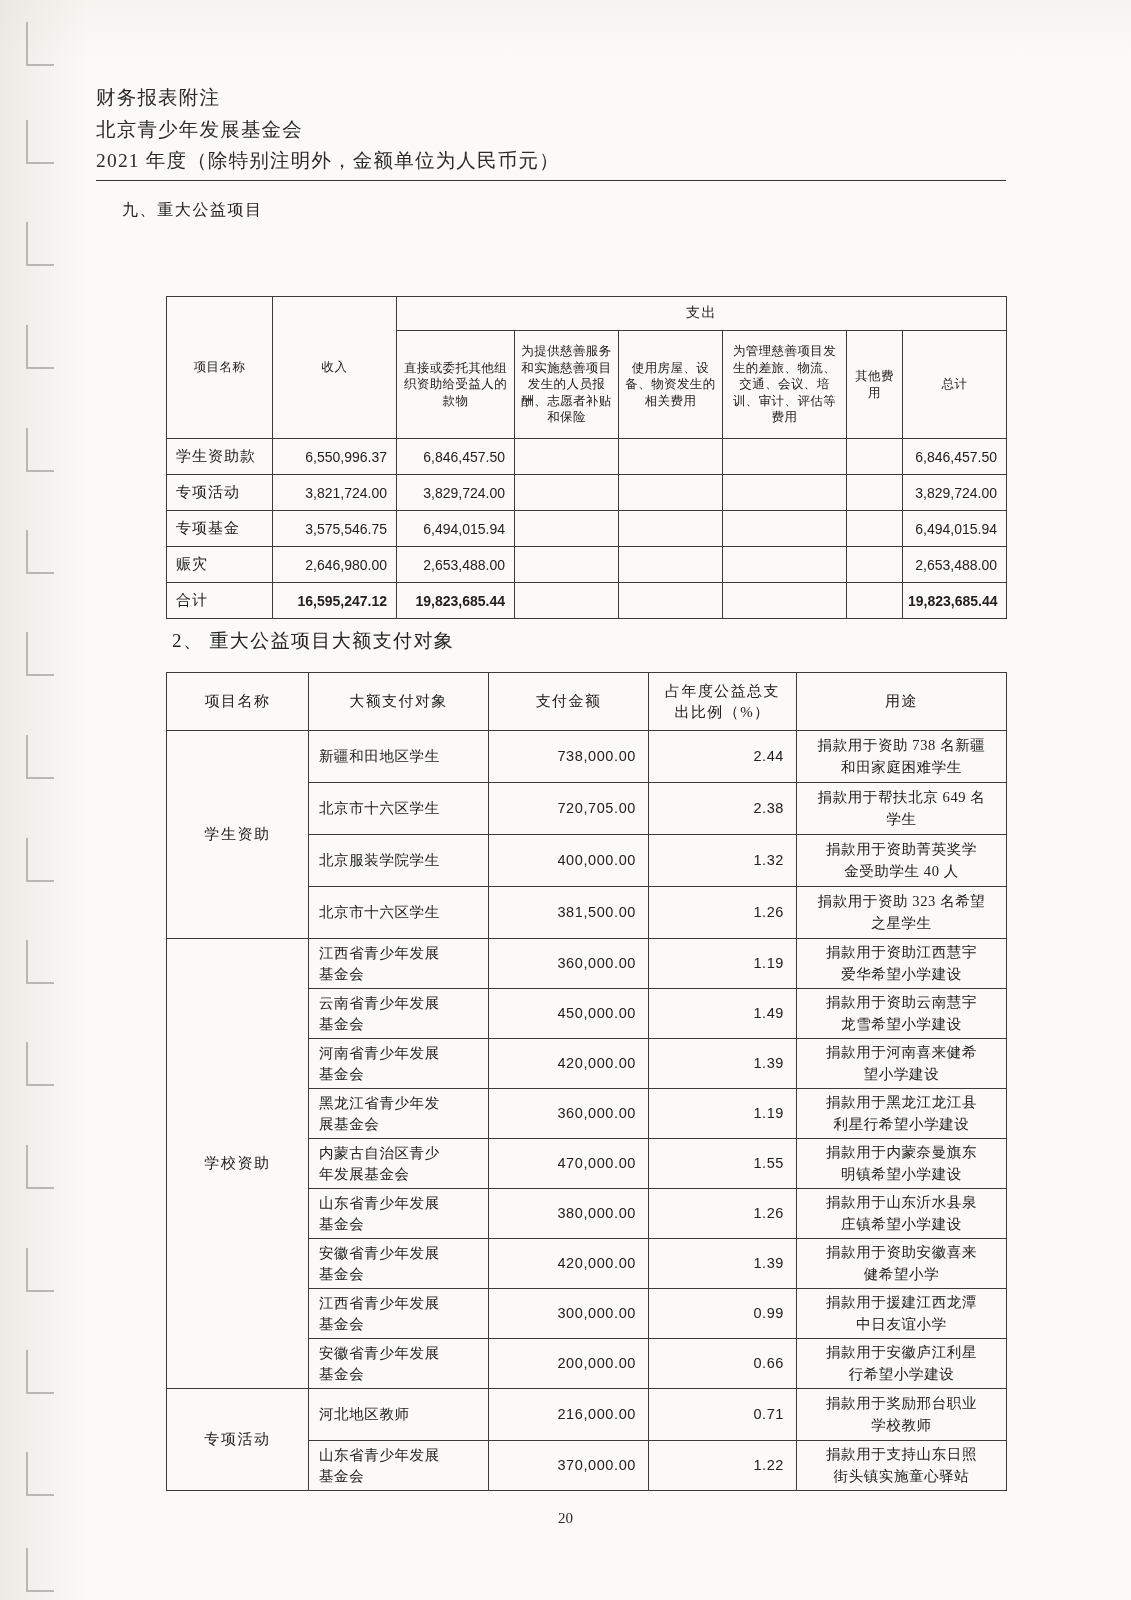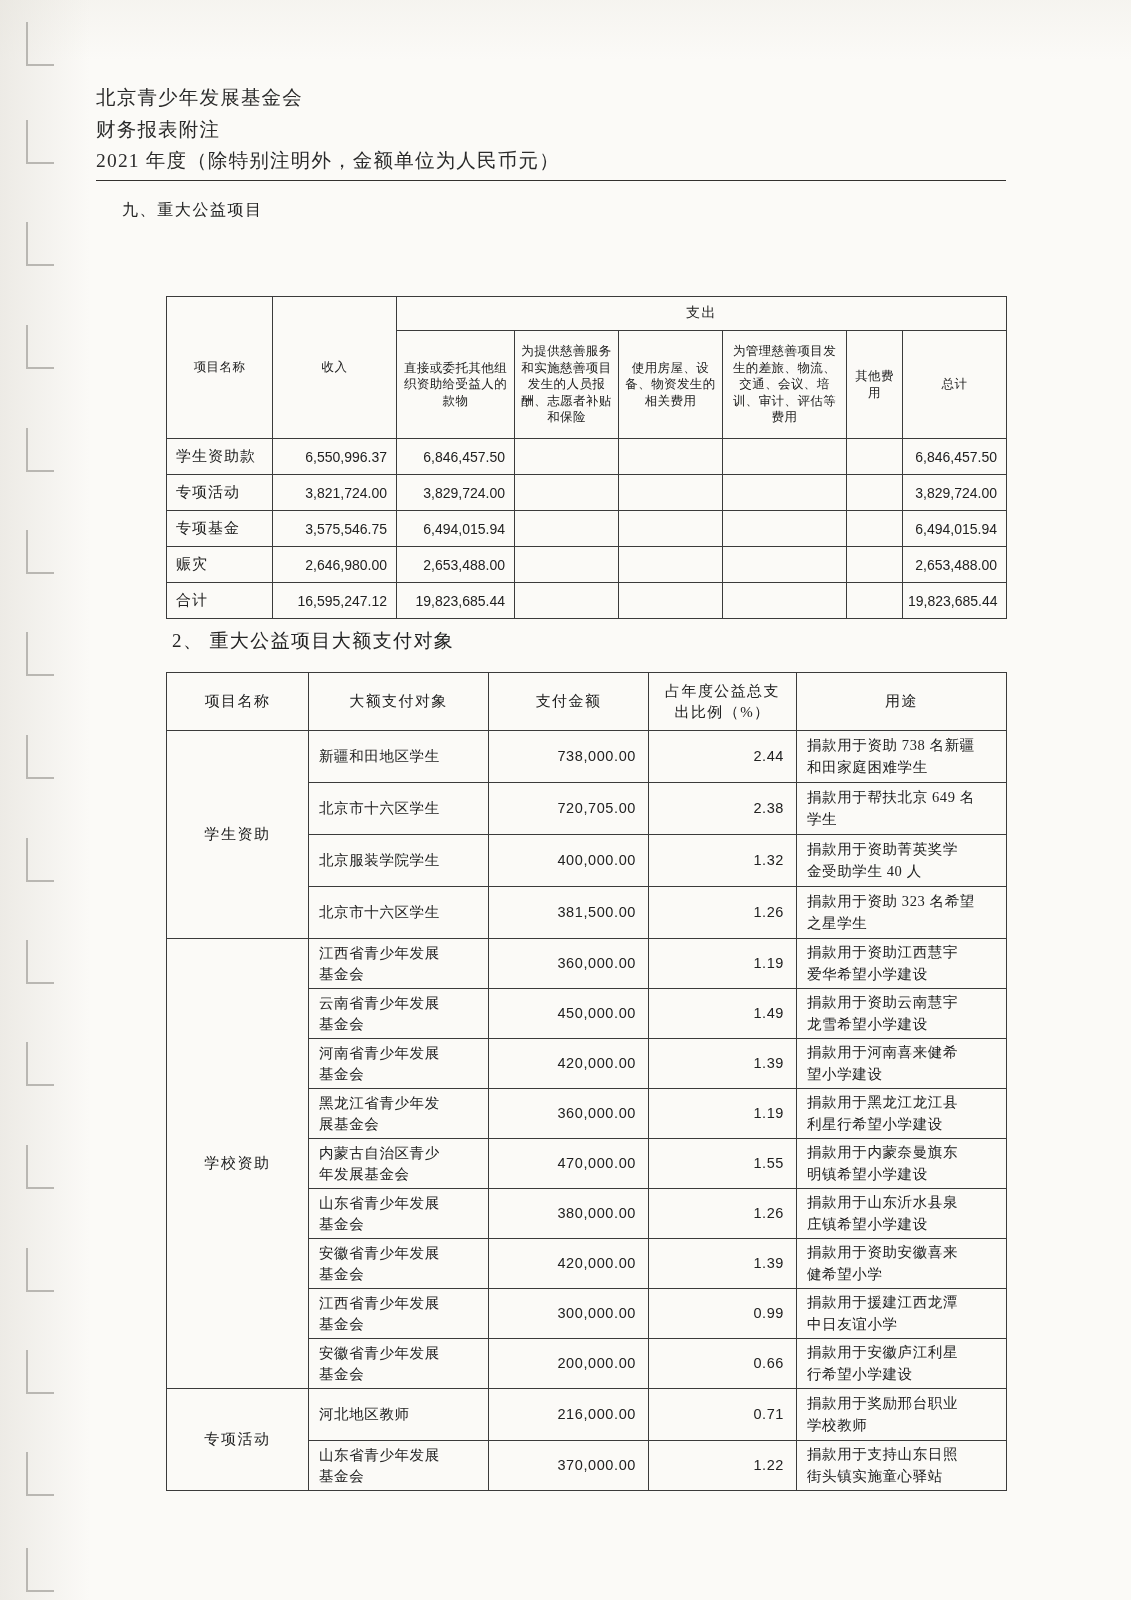--- a/index.html
+++ b/index.html
@@ -138,21 +138,21 @@
     letter-spacing: 1px;
     font-size: 15px;
   }
   #table1 td.num {
     text-align: right;
     padding-right: 9px;
     font-family: "Liberation Sans", sans-serif;
     font-size: 14px;
   }
   #table1 tr.total td {
-    font-weight: normal;
+    font-weight: bold;
   }
   #table1 tr.total td.name { font-weight: normal; }
 
   
   .table2-wrap {
     position: absolute;
     left: 166px;
     top: 672px;
     width: 840px;
   }
@@ -179,21 +179,21 @@
     padding-left: 10px;
   }
   #table2 td.amount,
   #table2 td.ratio {
     text-align: right;
     padding-right: 12px;
     font-family: "Liberation Sans", sans-serif;
     font-size: 14.5px;
   }
   #table2 td.purpose {
-    text-align: left;
+    text-align: center;
     padding-right: 10px;
     padding-left: 10px;
     line-height: 1.45;
   }
 
   .page-number {
     position: absolute;
     left: 0;
     top: 1510px;
     width: 1131px;
@@ -224,22 +224,22 @@
     <div class="bmark" style="top:1145px"></div>
     <div class="bmark" style="top:1248px"></div>
     <div class="bmark" style="top:1350px"></div>
     <div class="bmark" style="top:1452px"></div>
     <div class="bmark" style="top:1548px"></div>
   </div>
 
   <div class="content">
 
     <div class="doc-header">
+      <div class="line">财务报表附注</div>
       <div class="line">北京青少年发展基金会</div>
-      <div class="line">财务报表附注</div>
       <div class="line">2021 年度（除特别注明外，金额单位为人民币元）</div>
       <div class="rule"></div>
     </div>
 
     <div class="section-title">九、重大公益项目</div>
 
     <div class="table1-wrap">
       <table id="table1">
         <colgroup>
           <col style="width:106px">
@@ -433,15 +433,16 @@
             <tr style="height: 50px;">
               <td class="payee">山东省青少年发展<br>基金会</td>
               <td class="amount">370,000.00</td>
               <td class="ratio">1.22</td>
               <td class="purpose">捐款用于支持山东日照<br>街头镇实施童心驿站</td>
             </tr>
           </tbody>
       </table>
     </div>
 
+    <div class="page-number">20</div>
 
   </div>
 </div>
 
 </body></html>

